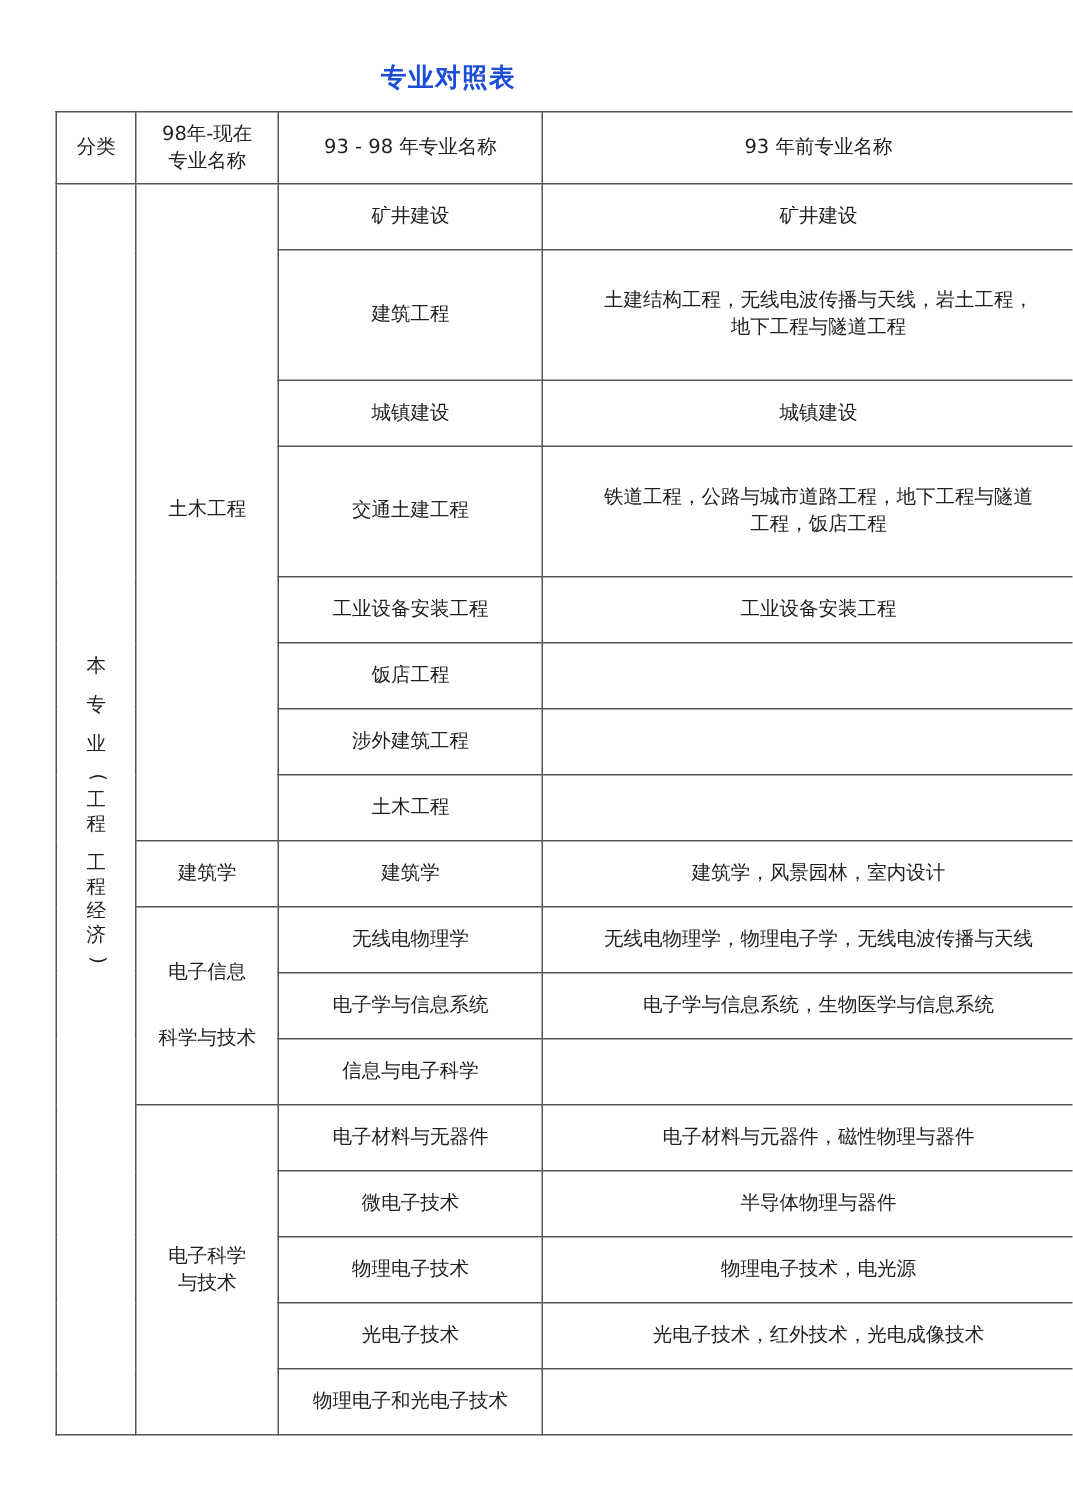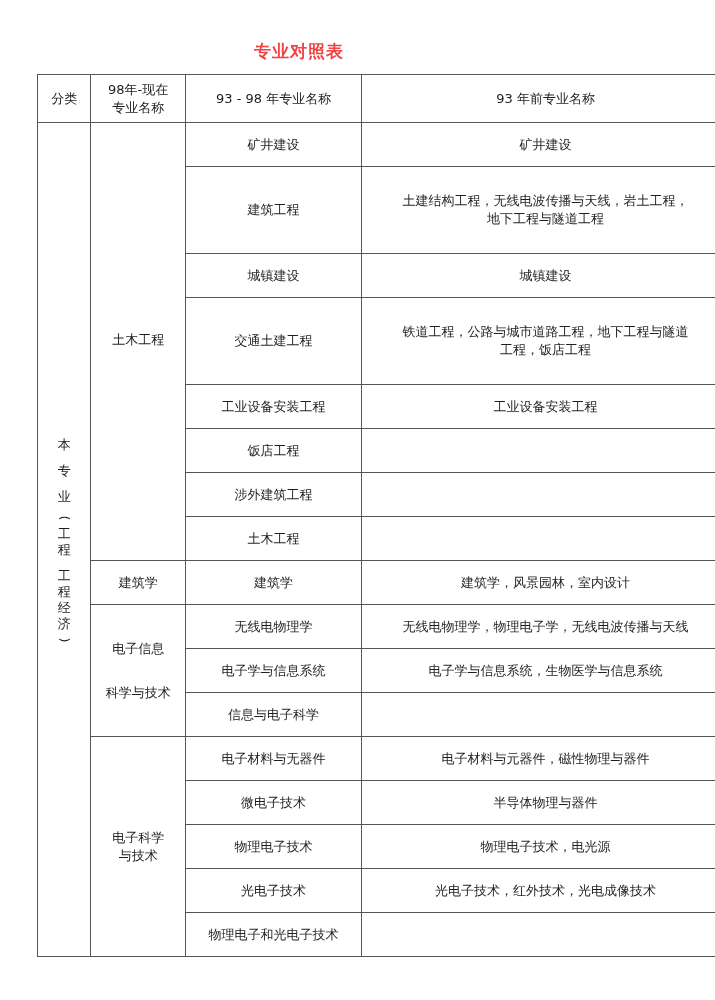--- a/index.html
+++ b/index.html
@@ -3,21 +3,21 @@
 <meta charset="utf-8">
 <style>
   html, body { margin: 0; padding: 0; background: #ffffff; }
   body {
     width: 715px; height: 1000px; position: relative; overflow: hidden;
     font-family: "DejaVu Sans", "Liberation Sans", sans-serif;
     color: #1a1a1a;
   }
   .title {
     position: absolute; left: 0; top: 40px; width: 598px; text-align: center;
-    font-size: 17px; font-weight: bold; letter-spacing: 1px; color: #ef4444;
+    font-size: 17px; font-weight: bold; letter-spacing: 1px; color: #1d4ed8;
   }
   table.map {
     position: absolute; left: 37px; top: 74px;
     width: 693px; border-collapse: collapse; table-layout: fixed;
     font-size: 13px;
   }
   table.map td, table.map th {
     border: 1px solid #555; padding: 0 8px; font-weight: normal;
     vertical-align: middle; line-height: 18px; color: #1f1f1f;
   }

